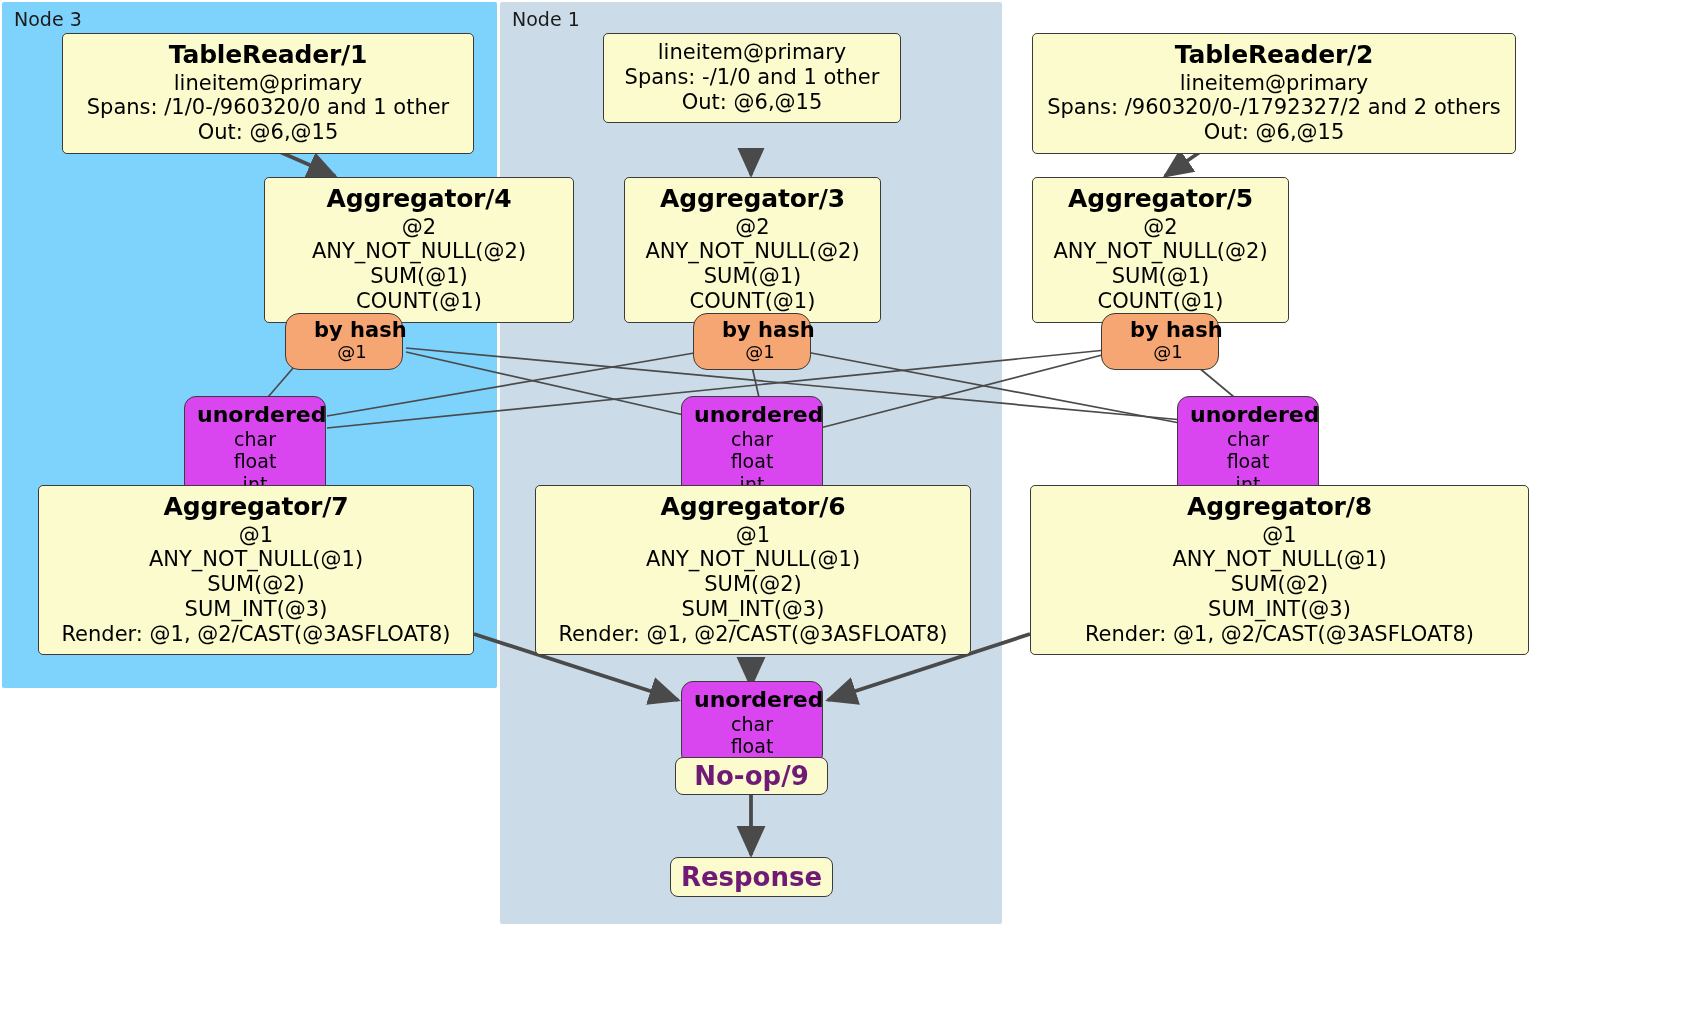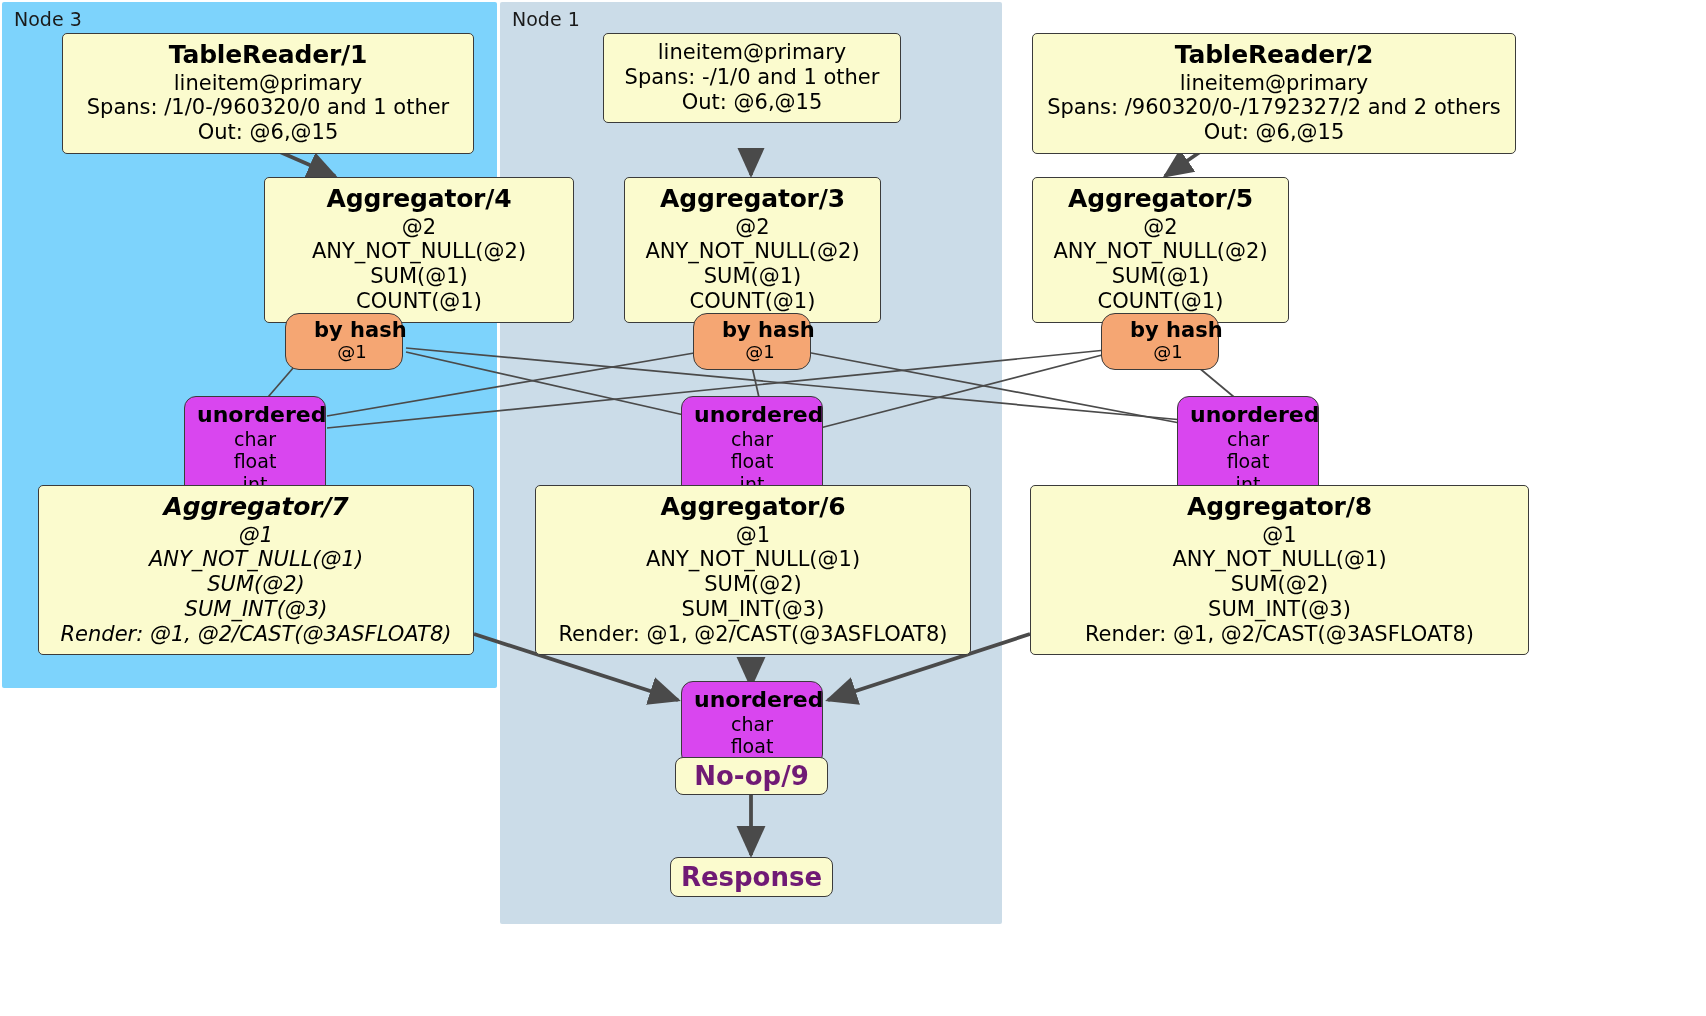--- a/index.html
+++ b/index.html
@@ -240,21 +240,21 @@
     <div class="line">int</div>
   </div>
 
   <div class="synch" style="left:1177px; top:396px; width:142px;">
     <div class="title">unordered</div>
     <div class="line">char</div>
     <div class="line">float</div>
     <div class="line">int</div>
   </div>
 
-  <div class="proc" style="left:38px; top:485px; width:436px;font-style:italic;">
+  <div class="proc" style="left:38px; top:485px; width:436px;">
     <div class="title">Aggregator/7</div>
     <div class="line">@1</div>
     <div class="line">ANY_NOT_NULL(@1)</div>
     <div class="line">SUM(@2)</div>
     <div class="line">SUM_INT(@3)</div>
     <div class="line">Render: @1, @2/CAST(@3ASFLOAT8)</div>
   </div>
 
   <div class="proc" style="left:535px; top:485px; width:436px;">
     <div class="title">Aggregator/6</div>

